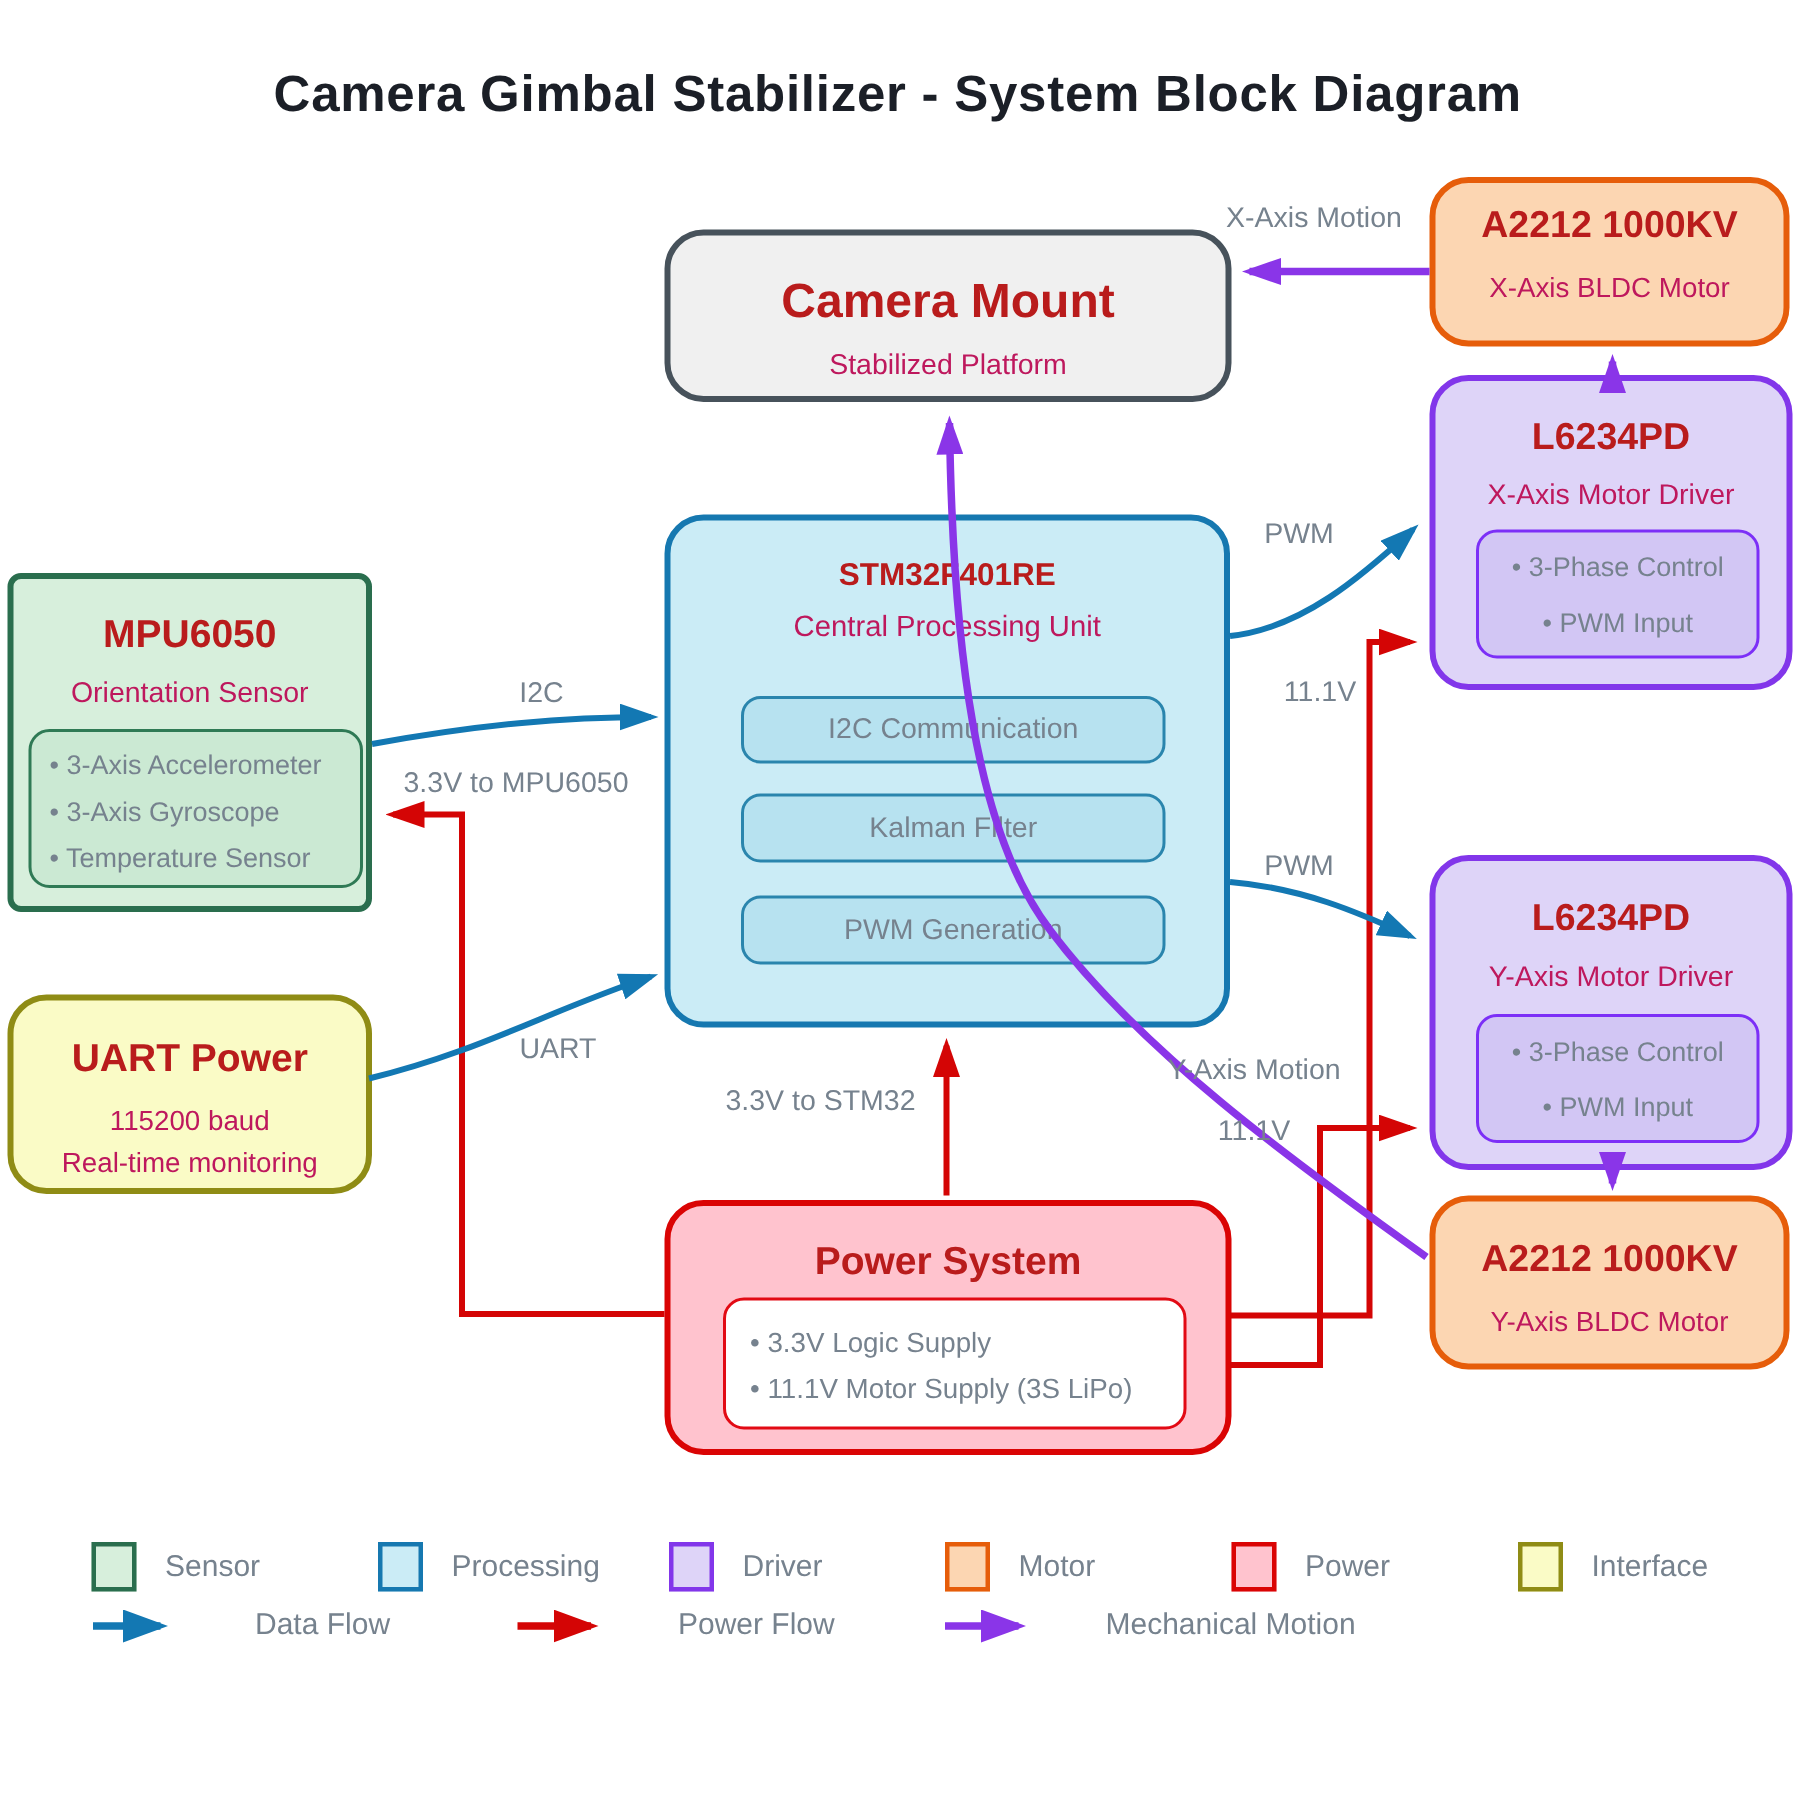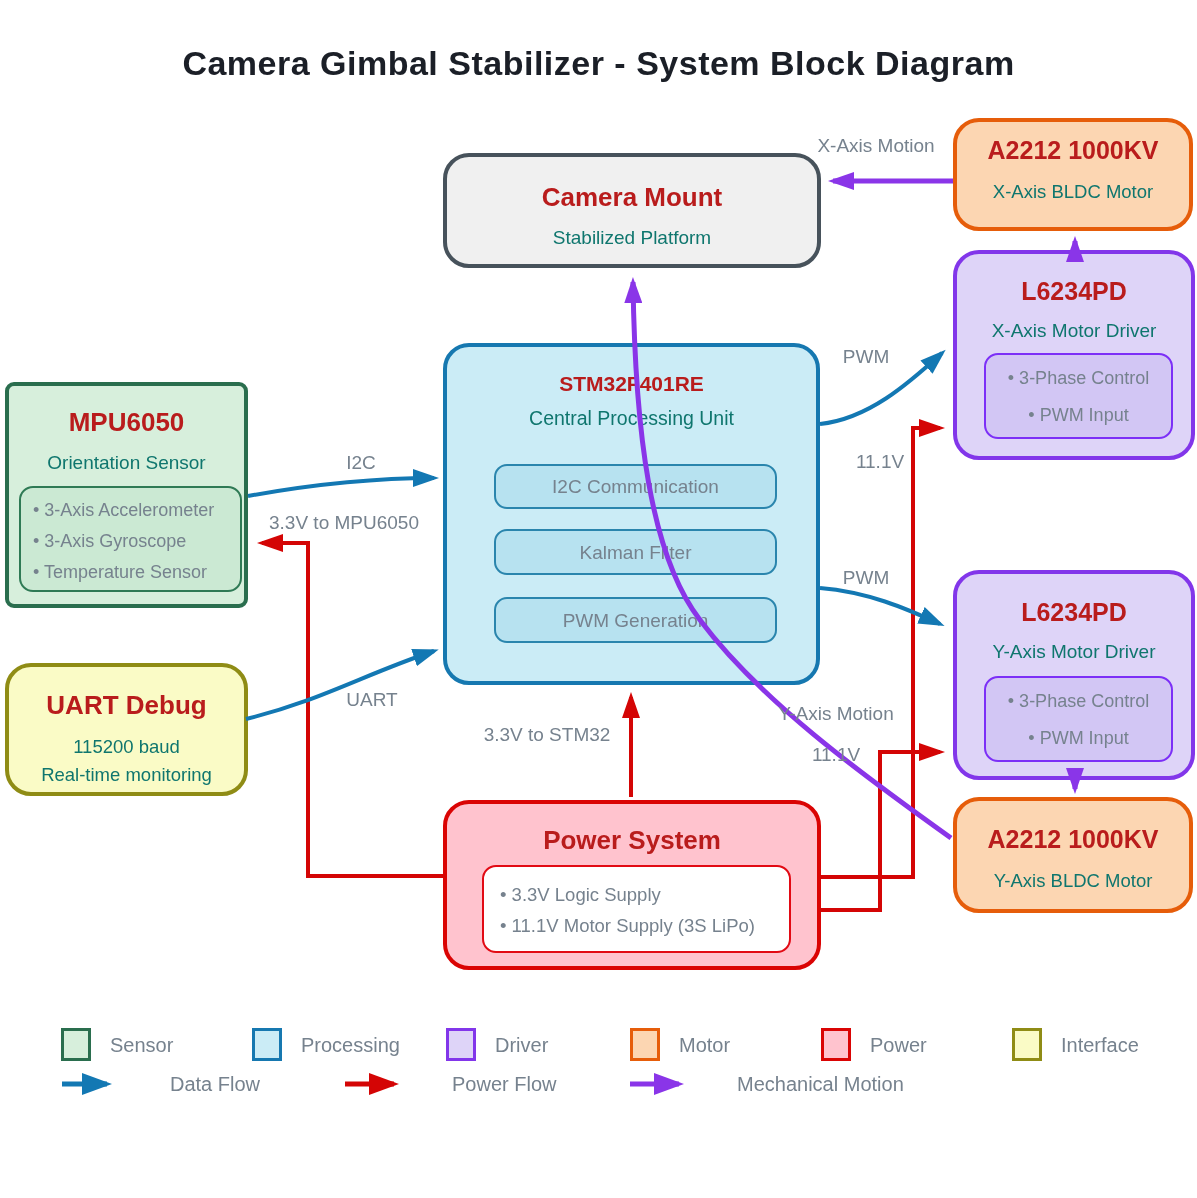--- a/index.html
+++ b/index.html
@@ -6,21 +6,21 @@
   .canvas{
     position:relative;width:1197px;height:1198px;background:#ffffff;overflow:hidden;
     font-family:"Liberation Sans", sans-serif;
   }
   .page-title{
     position:absolute;left:0;top:44px;width:100%;text-align:center;
     font-size:34px;font-weight:700;color:#1b1f27;letter-spacing:0.5px;
   }
   .block{position:absolute;box-sizing:border-box;text-align:center;}
   .b-title{font-weight:700;color:#b91c1c;}
-  .b-sub{color:#0f766e;}
+  .b-sub{color:#be185d;}
   .inner{position:absolute;box-sizing:border-box;}
   .inner .line{color:#76828e;}
   
   .mount   {background:#f0f0f0;border:4px solid #47525b;border-radius:26px;}
   .sensor  {background:#d7efdc;border:4px solid #2a6e4e;border-radius:9px;}
   .sensor-inner{background:#cbe9d3;border:2.5px solid #2f7a55;border-radius:14px;}
   .processing{background:#cbecf6;border:4px solid #1678b0;border-radius:26px;}
   .processing-inner{background:#b7e2f0;border:2.5px solid #2a85ad;border-radius:13px;}
   .driver  {background:#ded4f8;border:4px solid #8236ea;border-radius:26px;}
   .driver-inner{background:#d2c6f4;border:2.5px solid #7c2ff7;border-radius:14px;}
@@ -38,21 +38,21 @@
   .lg-label{position:absolute;transform:translateY(-50%);color:#76828e;font-size:20px;white-space:nowrap;}
 </style>
 </head>
 <body>
 
 <div class="canvas">
 
   <div class="page-title">Camera Gimbal Stabilizer - System Block Diagram</div>
 
   <div class="block mount" style="left:443px;top:153px;width:378px;height:115px;">
-    <div class="b-title" style="margin-top:25px;font-size:26px;">Camera Mount</div>
+    <div class="b-title" style="margin-top:25px;font-size:32px;">Camera Mount</div>
     <div class="b-sub" style="margin-top:14px;font-size:19px;">Stabilized Platform</div>
   </div>
 
   <div class="block motor" style="left:953px;top:118px;width:240px;height:113px;">
     <div class="b-title" style="margin-top:14px;font-size:25px;">A2212 1000KV</div>
     <div class="b-sub" style="margin-top:16px;font-size:18.5px;">X-Axis BLDC Motor</div>
   </div>
 
   <div class="block driver" style="left:953px;top:250px;width:242px;height:210px;">
     <div class="b-title" style="margin-top:23px;font-size:25px;">L6234PD</div>
@@ -81,21 +81,21 @@
     <div class="b-title" style="margin-top:21px;font-size:26px;">MPU6050</div>
     <div class="b-sub" style="margin-top:14px;font-size:19px;">Orientation Sensor</div>
     <div class="inner sensor-inner" style="left:10px;top:100px;width:223px;height:106px;text-align:left;">
       <div class="line" style="margin:12px 0 0 12px;font-size:18px;">• 3-Axis Accelerometer</div>
       <div class="line" style="margin:10px 0 0 12px;font-size:18px;">• 3-Axis Gyroscope</div>
       <div class="line" style="margin:10px 0 0 12px;font-size:18px;">• Temperature Sensor</div>
     </div>
   </div>
 
   <div class="block interface" style="left:5px;top:663px;width:243px;height:133px;">
-    <div class="b-title" style="margin-top:23px;font-size:26px;">UART Debug</div>
+    <div class="b-title" style="margin-top:23px;font-size:26px;">UART Power</div>
     <div class="b-sub" style="margin-top:15px;font-size:18.5px;">115200 baud</div>
     <div class="b-sub" style="margin-top:6px;font-size:18.5px;">Real-time monitoring</div>
   </div>
 
   <div class="block power" style="left:443px;top:800px;width:378px;height:170px;">
     <div class="b-title" style="margin-top:21px;font-size:26px;">Power System</div>
     <div class="inner power-inner" style="left:35px;top:61px;width:309px;height:88px;text-align:left;">
       <div class="line" style="margin:17px 0 0 16px;font-size:18.5px;">• 3.3V Logic Supply</div>
       <div class="line" style="margin:9px 0 0 16px;font-size:18.5px;">• 11.1V Motor Supply (3S LiPo)</div>
     </div>

